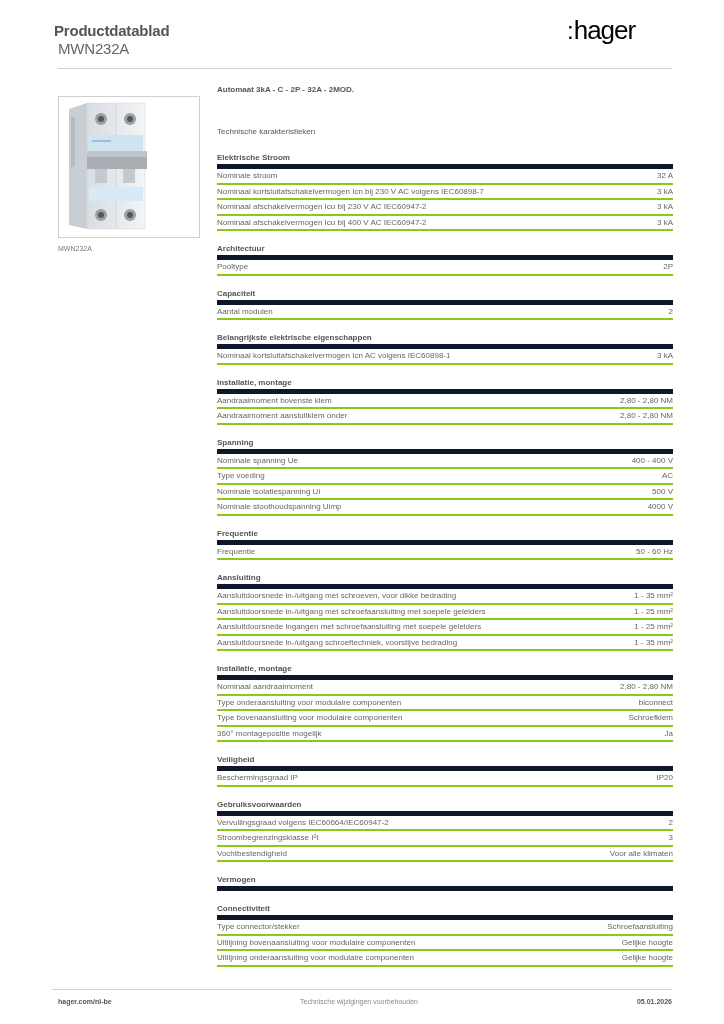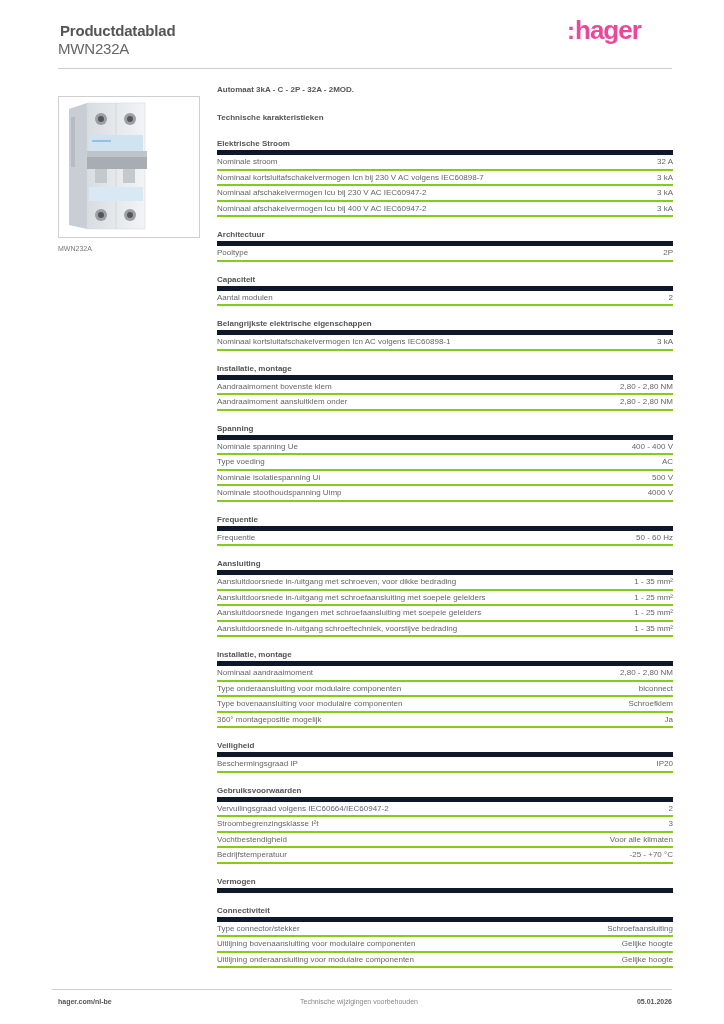--- a/index.html
+++ b/index.html
@@ -1,29 +1,29 @@
 <!DOCTYPE html>
 <html><head>
 <meta charset="utf-8">
 <style>
   html, body { margin: 0; padding: 0; background: #ffffff; }
   body { width: 724px; height: 1024px; position: relative; overflow: hidden;
          font-family: "Liberation Sans", sans-serif; color: #555; }
-  .doc-title { position: absolute; left: 60px; top: 22px; font-size: 15px; font-weight: bold; color: #555; letter-spacing: -0.2px; }
+  .doc-title { position: absolute; left: 54px; top: 22px; font-size: 15px; font-weight: bold; color: #555; letter-spacing: -0.2px; }
   .doc-sub { position: absolute; left: 58px; top: 40px; font-size: 15px; color: #666; letter-spacing: -0.2px; }
-  .logo { position: absolute; left: 567px; top: 15px; font-size: 26px; font-weight: bold; color: #ec4899; letter-spacing: -1px; }
+  .logo { position: absolute; left: 567px; top: 15px; font-size: 26px; font-weight: normal; color: #000000; letter-spacing: -1px; }
   .logo .dots { font-size: 24px; margin-right: 1px; }
   .hr-top { position: absolute; left: 58px; top: 68px; width: 614px; height: 1px; background: #cfcfcf; }
 
   .photo-box { position: absolute; left: 58px; top: 96px; width: 142px; height: 142px; border: 1px solid #cfcfcf; box-sizing: border-box; background: #fff; }
   .photo-cap { position: absolute; left: 58px; top: 245px; font-size: 7px; color: #777; }
 
   .main { position: absolute; left: 217px; top: 84px; width: 456px; }
   .product-line { font-size: 8px; font-weight: bold; color: #555; height: 12px; line-height: 12px; }
-  .tech-head { font-size: 8px; font-weight: bold; color: #555; margin-top: 16px; height: 12px; line-height: 12px; }
+  .tech-head { font-size: 8px; font-weight: normal; color: #555; margin-top: 30px; height: 12px; line-height: 12px; }
   .section { margin-top: 12px; }
   .section:first-of-type { margin-top: 14px; }
   .sec-title { font-size: 8px; font-weight: bold; color: #555; height: 12px; line-height: 12px; border-bottom: 5px solid #0f172a; }
   .row { display: flex; justify-content: space-between; font-size: 8px; color: #666; height: 13.5px; line-height: 13.5px; border-bottom: 2px solid #84cc16; }
   .row .v { text-align: left; white-space: nowrap; }
   .row .k { white-space: nowrap; }
 
   .hr-bot { position: absolute; left: 52px; top: 989px; width: 620px; height: 1px; background: #cfcfcf; }
   .foot-left { position: absolute; left: 58px; top: 998px; font-size: 7px; font-weight: bold; color: #555; }
   .foot-mid { position: absolute; left: 300px; top: 998px; font-size: 7px; color: #888; }
@@ -208,24 +208,20 @@
           <span class="v">2</span>
         </div>
         <div class="row">
           <span class="k">Stroombegrenzingsklasse I²t</span>
           <span class="v">3</span>
         </div>
         <div class="row">
           <span class="k">Vochtbestendigheid</span>
           <span class="v">Voor alle klimaten</span>
         </div>
-        <div class="row">
-          <span class="k">Bedrijfstemperatuur</span>
-          <span class="v">-25 - +70 °C</span>
-        </div>
       </div>
       <div class="section">
         <div class="sec-title">Vermogen</div>
       </div>
       <div class="section">
         <div class="sec-title">Connectiviteit</div>
         <div class="row">
           <span class="k">Type connector/stekker</span>
           <span class="v">Schroefaansluiting</span>
         </div>

